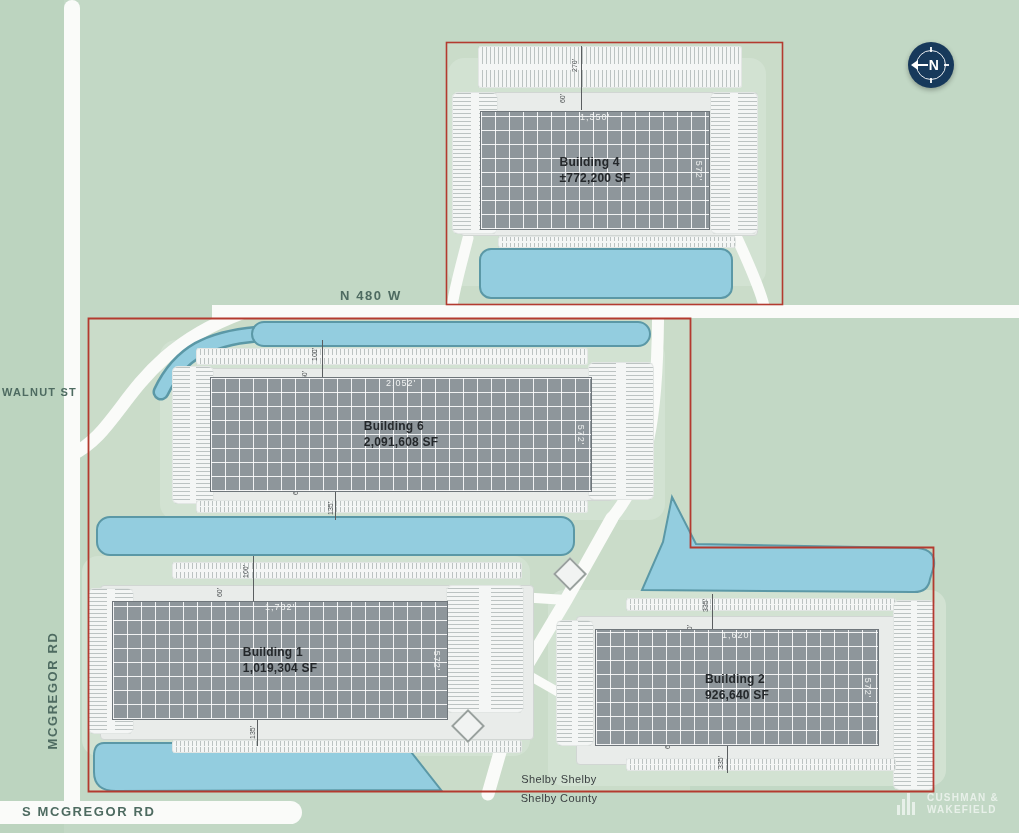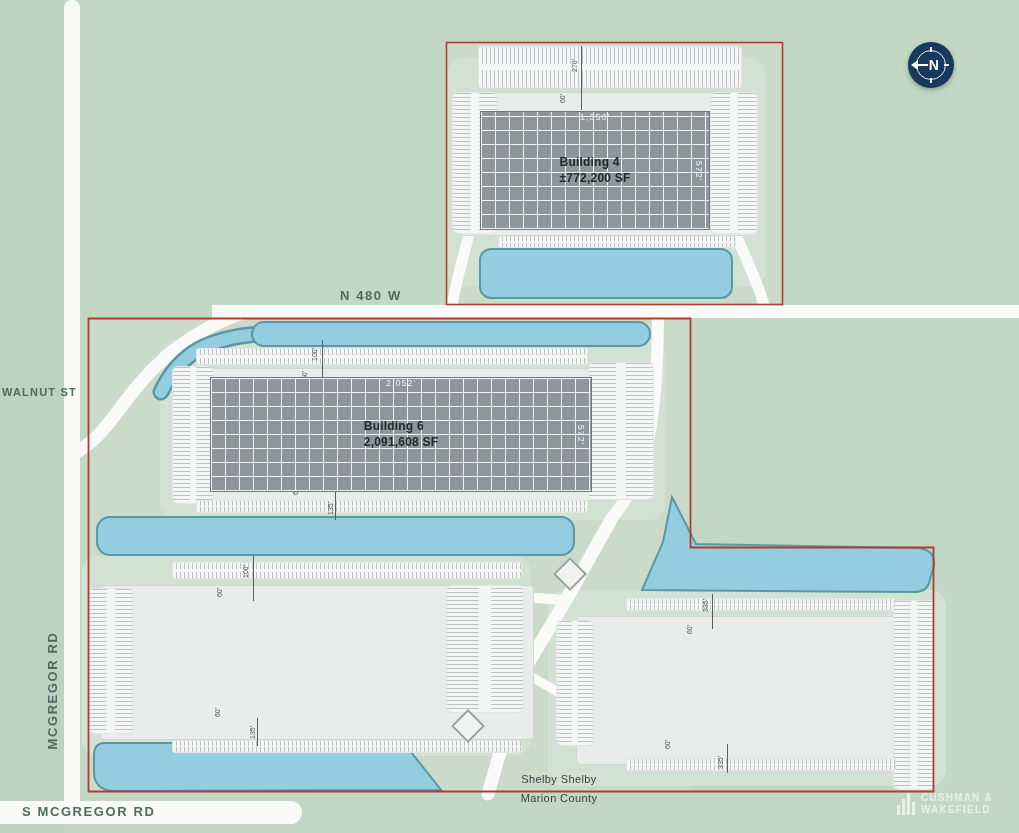--- a/index.html
+++ b/index.html
@@ -56,21 +56,21 @@
       border-radius:50%;}
   .compass .nletter{position:absolute;left:56%;top:50%;transform:translate(-50%,-52%);
       color:#fff;font-weight:bold;font-size:14px;}
   .compass .stem{position:absolute;left:7px;top:22px;width:13px;height:2px;background:#fff;}
   .compass .head{position:absolute;left:3px;top:18px;width:0;height:0;
       border-top:5px solid transparent;border-bottom:5px solid transparent;
       border-right:7px solid #fff;}
   .compass .tick{position:absolute;background:rgba(255,255,255,.9);}
   
   .logo{position:absolute;left:897px;top:792px;display:flex;align-items:center;
-      gap:6px;opacity:.62;justify-content:space-between;}
+      gap:12px;opacity:.62;justify-content:space-between;}
   .logo .bars{display:flex;align-items:flex-end;gap:2px;}
   .logo .bars i{display:block;width:3px;background:#fff;}
   .logo .wordmark{color:#fff;font-weight:bold;font-size:10px;line-height:1.15;
       letter-spacing:1.2px;white-space:nowrap;}
   svg{position:absolute;left:0;top:0;}
 </style>
 </head>
 <body>
 
 <div class="map">
@@ -148,42 +148,58 @@
   <div class="court" style="left:100px;top:585px;width:432px;height:153px;"></div>
   <div class="pad" style="left:88px;top:588px;width:46px;height:146px;"></div>
   <div class="pad" style="left:446px;top:585px;width:78px;height:128px;"></div>
   <div class="pk" style="left:172px;top:740px;width:350px;height:13px;"></div>
   <div class="dimline" style="left:253px;top:556px;height:45px;"></div>
   <div class="dim" style="left:239px;top:568px;">100'</div>
   <div class="dim" style="left:215px;top:589px;">60'</div>
   <div class="dimline" style="left:257px;top:718px;height:28px;"></div>
   <div class="dim" style="left:213px;top:709px;">60'</div>
   <div class="dim" style="left:246px;top:729px;">135'</div>
+  <div class="bldg" style="left:112px;top:601px;width:334px;height:117px;">
+    <span class="lenlab">1,782'</span>
+    <span class="deplab">572'</span>
+    <div class="bname">
+      <div>Building 1</div>
+      <div>1,019,304 SF</div>
+    </div>
+  </div>
 
   <div class="pk" style="left:626px;top:598px;width:270px;height:13px;"></div>
   <div class="court" style="left:576px;top:616px;width:326px;height:147px;"></div>
   <div class="pad" style="left:556px;top:620px;width:38px;height:126px;"></div>
   <div class="pad" style="left:893px;top:600px;width:42px;height:190px;"></div>
   <div class="pk" style="left:626px;top:758px;width:270px;height:13px;"></div>
   <div class="dimline" style="left:712px;top:594px;height:35px;"></div>
   <div class="dim" style="left:699px;top:602px;">335'</div>
   <div class="dim" style="left:685px;top:626px;">60'</div>
   <div class="dimline" style="left:727px;top:744px;height:29px;"></div>
   <div class="dim" style="left:663px;top:741px;">60'</div>
   <div class="dim" style="left:714px;top:759px;">335'</div>
+  <div class="bldg" style="left:595px;top:629px;width:282px;height:115px;">
+    <span class="lenlab">1,620'</span>
+    <span class="deplab">572'</span>
+    <div class="bname">
+      <div>Building 2</div>
+      <div>926,640 SF</div>
+    </div>
+  </div>
 
   <div class="diamond" style="left:558px;top:562px;"></div>
   <div class="diamond" style="left:456px;top:714px;"></div>
 
   <div class="roadlabel" style="left:340px;top:288px;">N 480 W</div>
   <div class="roadlabel" style="left:2px;top:386px;font-size:11px;letter-spacing:1.2px;">WALNUT ST</div>
   <div class="roadlabel" style="left:-8px;top:683px;transform:rotate(-90deg);transform-origin:center;width:120px;text-align:center;">MCGREGOR RD</div>
   <div class="roadlabel" style="left:22px;top:804px;">S MCGREGOR RD</div>
   <div class="countylabel" style="left:494px;top:773px;">Shelby Shelby</div>
-  <div class="countylabel" style="left:494px;top:792px;">Marion County</div>
+  <div class="countylabel" style="left:494px;top:792px;">Shelby County</div>
 
   <svg width="1019" height="833" viewBox="0 0 1019 833">
     <rect x="446.5" y="42.5" width="336" height="262" fill="none" stroke="#b33a2f" stroke-width="1.6"></rect>
     <path d="M 88.5 318.5 H 690.5 V 547.5 H 933.5 V 791.5 H 88.5 Z" fill="none" stroke="#b33a2f" stroke-width="1.8"></path>
   </svg>
 
   <div class="compass">
     <div class="ring"></div>
     <div class="tick" style="left:22px;top:5px;width:2px;height:5px;"></div>
     <div class="tick" style="left:22px;top:36px;width:2px;height:5px;"></div>

